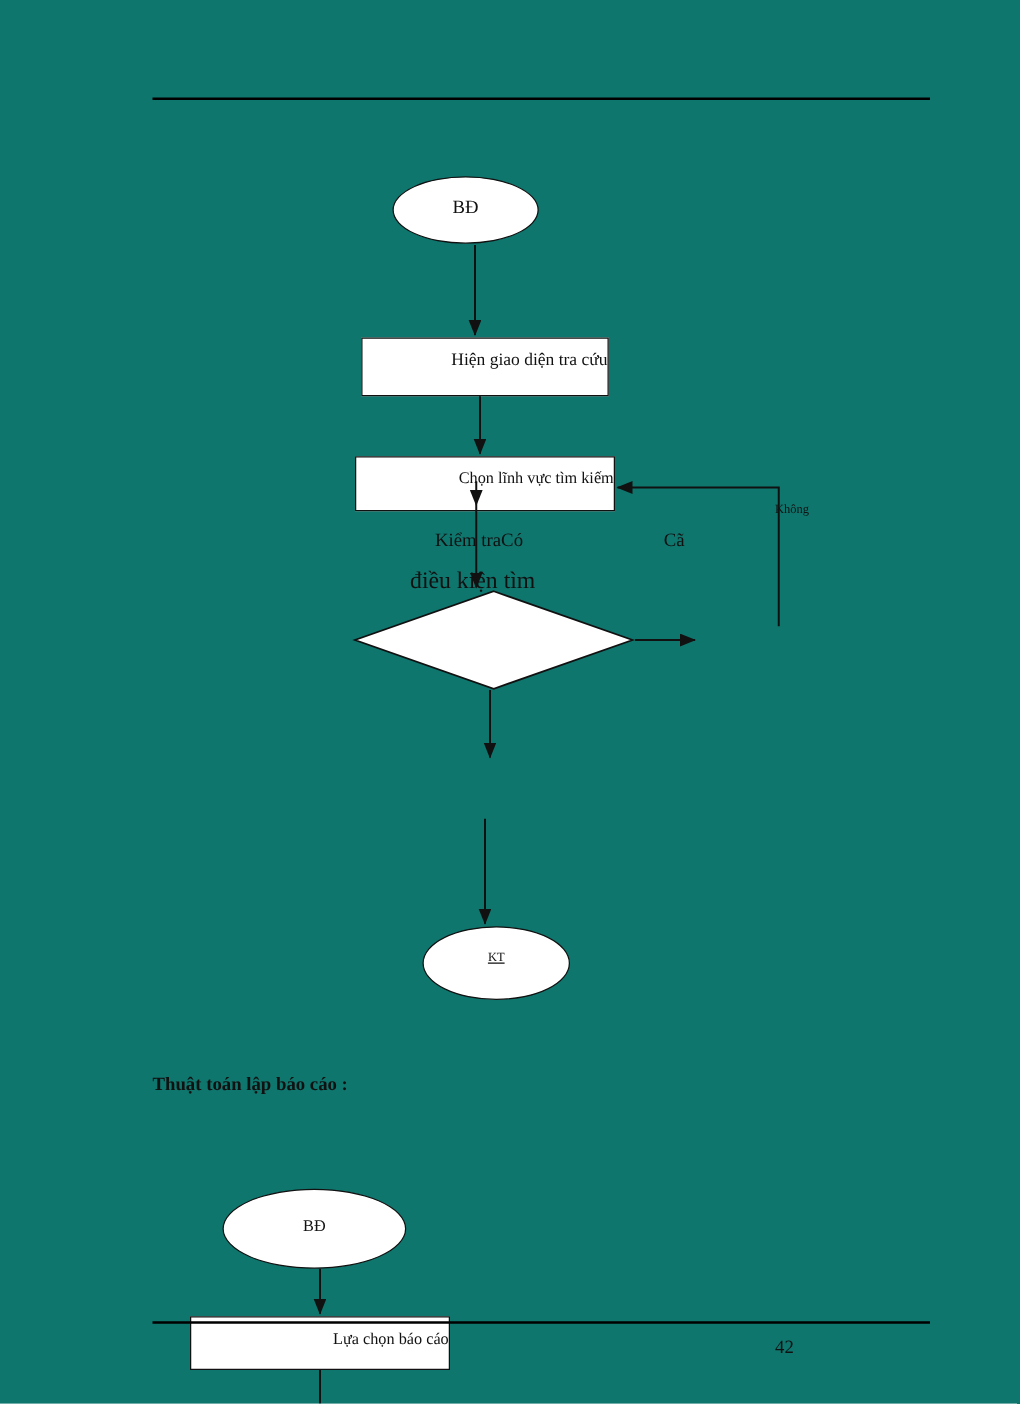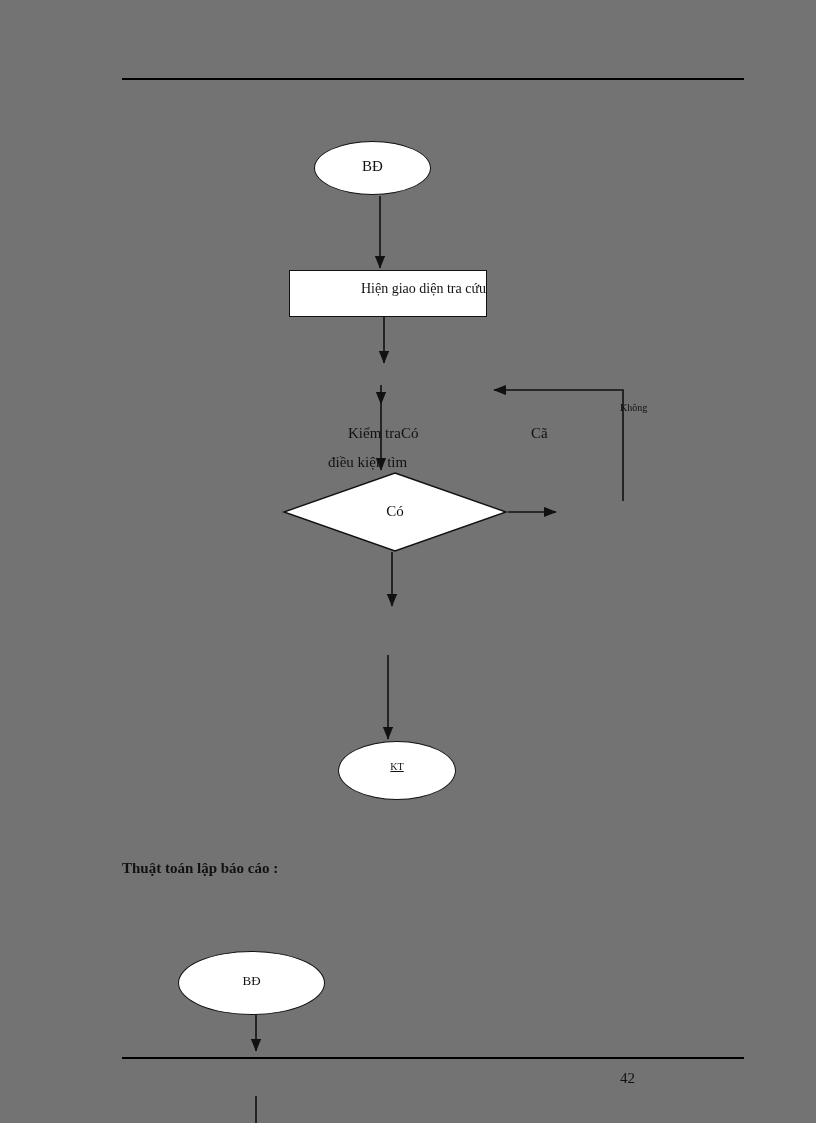--- a/index.html
+++ b/index.html
@@ -9,21 +9,21 @@
     background: #ffffff;
   }
   body {
     font-family: "Liberation Serif", "DejaVu Serif", serif;
     color: #000000;
   }
   #page {
     position: relative;
     width: 816px;
     height: 1123px;
-    background: #737373;
+    background: #0f766e;
     overflow: hidden;
   }
   .rule {
     position: absolute;
     background: #000000;
     height: 2px;
   }
   .box {
     position: absolute;
     border: 1.4px solid #111111;
@@ -94,45 +94,50 @@
 
   <div class="rule" style="left:122px; top:78px; width:622px;"></div>
 
   <div class="oval" style="left:314px; top:141px; width:117px; height:54px;"></div>
   <div class="oval-label" style="left:314px; top:158px; width:117px; font-size:15px;">BĐ</div>
 
   <div class="box" style="left:289px; top:270px; width:198px; height:47px;">
     <div class="box-label" style="font-size:14px; top:10px; padding-left:12px;">Hiện giao diện tra cứu</div>
   </div>
 
+  <div class="box" style="left:284px; top:365px; width:208px; height:44px;">
+    <div class="box-label" style="font-size:13px; top:8px; padding-left:12px;">Chọn lĩnh vực tìm kiếm</div>
+  </div>
 
   <div class="free-text" style="left:348px; top:425px; font-size:15px;">Kiểm traCó</div>
-  <div class="free-text" style="left:328px; top:454px; font-size:15px;">điều kiện tìm</div>
+  <div class="free-text" style="left:328px; top:454px; font-size:19px;">điều kiện tìm</div>
 
   <div class="free-text" style="left:531px; top:425px; font-size:15px;">Cã</div>
 
   <div class="free-text" style="left:620px; top:402px; font-size:10px;">Không</div>
 
   <div class="diamond-wrap" style="left:283px; top:472px; width:224px; height:80px;">
     <svg width="224" height="80" viewBox="0 0 224 80">
       <polygon points="112,1 223,40 112,79 1,40" fill="#ffffff" stroke="#111111" stroke-width="1.4"></polygon>
     </svg>
   </div>
-  <div class="oval-label" style="left:283px; top:503px; width:224px; font-size:15px;">Có</div>
 
 
 
   <div class="oval" style="left:338px; top:741px; width:118px; height:59px;"></div>
   <div class="oval-label" style="left:338px; top:761px; width:118px; font-size:10px;text-decoration:underline;">KT</div>
 
   <div class="heading-text" style="left:122px; top:860px; font-size:15px;">Thuật toán lập báo cáo :</div>
 
   <div class="oval" style="left:178px; top:951px; width:147px; height:64px;"></div>
   <div class="oval-label" style="left:178px; top:973px; width:147px; font-size:13px;">BĐ</div>
 
+  <div class="box" style="left:152px; top:1053px; width:208px; height:43px;">
+    <div class="box-label" style="font-size:13px; top:9px; padding-left:12px;">Lựa chọn báo cáo</div>
+  </div>
 
   <div class="rule" style="left:122px; top:1057px; width:622px;"></div>
 
   <div class="page-number" style="left:620px; top:1070px; width:60px; font-size:15px;">42</div>
 
   <svg class="lines-layer" width="816" height="1123" viewBox="0 0 816 1123">
     <defs>
       <marker id="arrowhead" markerWidth="9" markerHeight="9" refX="7.5" refY="3.2" orient="auto" markerUnits="strokeWidth">
         <polygon points="0,0 8,3.2 0,6.4" fill="#111111"></polygon>
       </marker>

